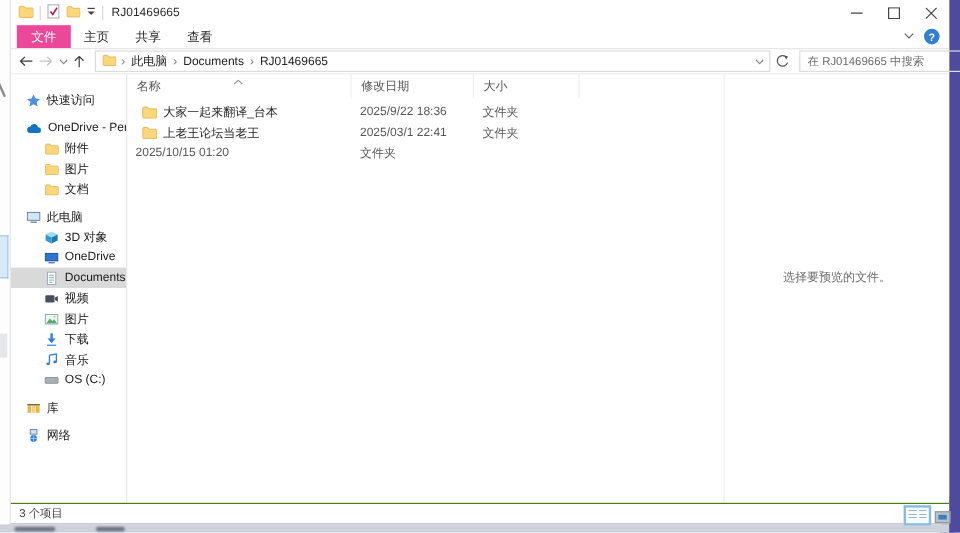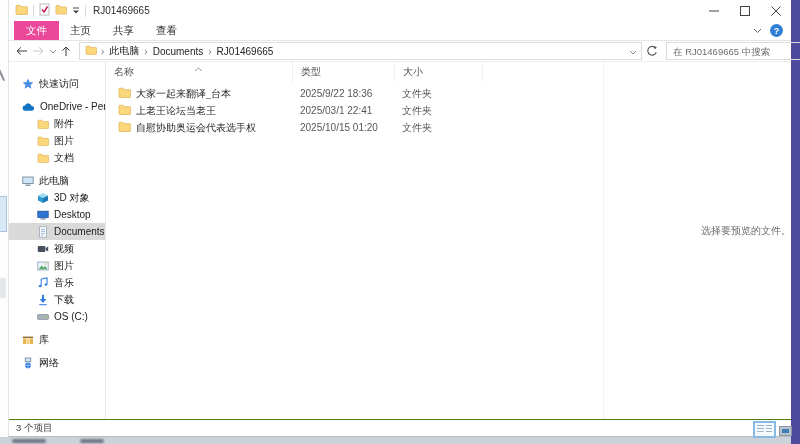--- a/index.html
+++ b/index.html
@@ -74,24 +74,24 @@
   .side-item.selected { background:#d9d9d9; }
   .side-item svg { flex:0 0 auto; }
 
   .main { width:497px; flex:0 0 497px; display:flex; flex-direction:column; position:relative; }
   .col-headers { height:20px; display:grid; grid-template-columns:187px 102px 88px 60px;
                  align-items:center; color:#555; flex:0 0 auto; }
   .col-h { padding-left:8px; border-right:1px solid #efefef; height:20px; display:flex; align-items:center; }
   .sort-glyph { position:absolute; left:88px; top:1px; }
   .rows { padding-top:3px; }
   .list-row { display:grid; grid-template-columns:187px 102px 88px 60px; height:17px; align-items:center; }
-  .cell-name { display:flex; align-items:flex-start; gap:5px; padding-left:12px; color:#1f1f1f; white-space:nowrap;font-family:Liberation Serif, serif; }
+  .cell-name { display:flex; align-items:center; gap:5px; padding-left:12px; color:#1f1f1f; white-space:nowrap; }
   .cell-date, .cell-type, .cell-size { padding-left:7px; color:#575757; }
 
-  .preview { flex:1; border-left:1px solid #f0f0f0; display:flex; justify-content:flex-end; }
+  .preview { flex:1; border-left:1px solid #f0f0f0; display:flex; justify-content:center; }
   .preview-msg { margin-top:162px; color:#6b6b6b; font-size:10px; }
 
   
   .statusbar { height:17px; flex:0 0 auto; border-top:1px solid #4d7c0f; display:flex; align-items:center;
                padding-left:7px; font-size:9.5px; color:#3f3f3f; }
 </style>
 </head>
 <body>
 
 <div class="stage">
@@ -273,21 +273,21 @@
               <polygon points="1,3.5 6,6 6,11 1,8.5" fill="#2e9ad0"></polygon>
               <polygon points="11,3.5 6,6 6,11 11,8.5" fill="#1b78b4"></polygon>
             </svg>
           <span>3D 对象</span>
         </div>
         <div class="side-item">
           <svg width="12" height="12" viewBox="0 0 12 12">
               <rect x="0.8" y="2.2" width="10.4" height="6.2" fill="#2f74d0" stroke="#1d4f9c" stroke-width="0.8"></rect>
               <rect x="3.4" y="9.4" width="5.2" height="1.1" fill="#5a77a3"></rect>
             </svg>
-          <span>Desktop</span>
+          <span>OneDrive</span>
         </div>
         <div class="side-item selected">
           <svg width="12" height="12" viewBox="0 0 12 12">
               <rect x="2.5" y="0.8" width="7" height="10.4" fill="#fff" stroke="#9aa7b8" stroke-width="0.8"></rect>
               <path d="M4 3.4h4 M4 5.4h4 M4 7.4h4 M4 9.2h2.6" stroke="#7ba7d7" stroke-width="0.8"></path>
             </svg>
           <span>Documents</span>
         </div>
         <div class="side-item">
           <svg width="12" height="12" viewBox="0 0 12 12">
@@ -296,40 +296,40 @@
             </svg>
           <span>视频</span>
         </div>
         <div class="side-item">
           <svg width="12" height="12" viewBox="0 0 12 12">
               <rect x="0.8" y="2" width="10.4" height="8" fill="#eaf5fd" stroke="#8fa3b5" stroke-width="0.8"></rect>
               <polygon points="1.6,9.3 4.6,5.4 6.6,7.6 8.2,6 10.4,9.3" fill="#59a869"></polygon>
               <circle cx="8.4" cy="3.9" r="0.9" fill="#f0c24c"></circle>
             </svg>
           <span>图片</span>
+        </div>
+        <div class="side-item">
+          <svg width="12" height="12" viewBox="0 0 12 12">
+              <rect x="5" y="0.8" width="2" height="4.6" fill="#2f7de1"></rect>
+              <polygon points="2.6,5 9.4,5 6,9" fill="#2f7de1"></polygon>
+              <rect x="2.2" y="10.2" width="7.6" height="1" fill="#2f7de1"></rect>
+            </svg>
+          <span>下载</span>
         </div>
         <div class="side-item">
           <svg width="12" height="12" viewBox="0 0 12 12">
               <path d="M4.2 2 10 1v6.4" fill="none" stroke="#2f7de1" stroke-width="1.1"></path>
               <path d="M4.2 2v7" stroke="#2f7de1" stroke-width="1.1"></path>
               <ellipse cx="3.1" cy="9.2" rx="1.5" ry="1.1" fill="#2f7de1"></ellipse>
               <ellipse cx="8.9" cy="7.6" rx="1.5" ry="1.1" fill="#2f7de1"></ellipse>
             </svg>
           <span>音乐</span>
         </div>
         <div class="side-item">
           <svg width="12" height="12" viewBox="0 0 12 12">
-              <rect x="5" y="0.8" width="2" height="4.6" fill="#2f7de1"></rect>
-              <polygon points="2.6,5 9.4,5 6,9" fill="#2f7de1"></polygon>
-              <rect x="2.2" y="10.2" width="7.6" height="1" fill="#2f7de1"></rect>
-            </svg>
-          <span>下载</span>
-        </div>
-        <div class="side-item">
-          <svg width="12" height="12" viewBox="0 0 12 12">
               <rect x="0.5" y="3.6" width="11" height="4.8" rx="0.8" fill="#aab2bd" stroke="#7e8791" stroke-width="0.7"></rect>
               <circle cx="9.4" cy="6" r="0.8" fill="#7ed321"></circle>
             </svg>
           <span>OS (C:)</span>
         </div>
         <div class="side-item root gap">
           <svg width="12" height="12" viewBox="0 0 12 12">
               <rect x="0.8" y="2.6" width="10.4" height="1.4" fill="#8a6a34"></rect>
               <rect x="1" y="4.4" width="3" height="5.6" fill="#e8b64c"></rect>
               <rect x="4.5" y="4.4" width="3" height="5.6" fill="#f4cf7a"></rect>
@@ -348,21 +348,21 @@
       </div>
 
       <div class="main">
         <span class="sort-glyph">
           <svg width="9" height="5" viewBox="0 0 9 5">
               <path d="M1 4 4.5 1 8 4" fill="none" stroke="#999"></path>
             </svg>
         </span>
         <div class="col-headers">
           <span class="col-h">名称</span>
-          <span class="col-h">类型</span>
+          <span class="col-h">修改日期</span>
           <span class="col-h">大小</span>
         </div>
         <div class="rows">
           <div class="list-row">
             <span class="cell-name">
               <svg width="13" height="11" viewBox="0 0 13 11">
                   <path d="M1 2.2Q1 1.2 2 1.2h3l1.2 1.5h5.6q.9 0 .9.9v6q0 .9-.9.9H1.9Q1 10.5 1 9.6Z" fill="#fbd77b" stroke="#dcaf52" stroke-width="0.7"></path>
                 </svg>
               <span>大家一起来翻译_台本</span>
             </span>
@@ -375,26 +375,20 @@
               <svg width="13" height="11" viewBox="0 0 13 11">
                   <path d="M1 2.2Q1 1.2 2 1.2h3l1.2 1.5h5.6q.9 0 .9.9v6q0 .9-.9.9H1.9Q1 10.5 1 9.6Z" fill="#fbd77b" stroke="#dcaf52" stroke-width="0.7"></path>
                 </svg>
               <span>上老王论坛当老王</span>
             </span>
             <span class="cell-date">2025/03/1 22:41</span>
             <span class="cell-type">文件夹</span>
             <span class="cell-size"></span>
           </div>
           <div class="list-row">
-            <span class="cell-name">
-              <svg width="13" height="11" viewBox="0 0 13 11">
-                  <path d="M1 2.2Q1 1.2 2 1.2h3l1.2 1.5h5.6q.9 0 .9.9v6q0 .9-.9.9H1.9Q1 10.5 1 9.6Z" fill="#fbd77b" stroke="#dcaf52" stroke-width="0.7"></path>
-                </svg>
-              <span>自慰协助奥运会代表选手权</span>
-            </span>
             <span class="cell-date">2025/10/15 01:20</span>
             <span class="cell-type">文件夹</span>
             <span class="cell-size"></span>
           </div>
         </div>
       </div>
 
       <div class="preview">
         <span class="preview-msg">选择要预览的文件。</span>
       </div>

